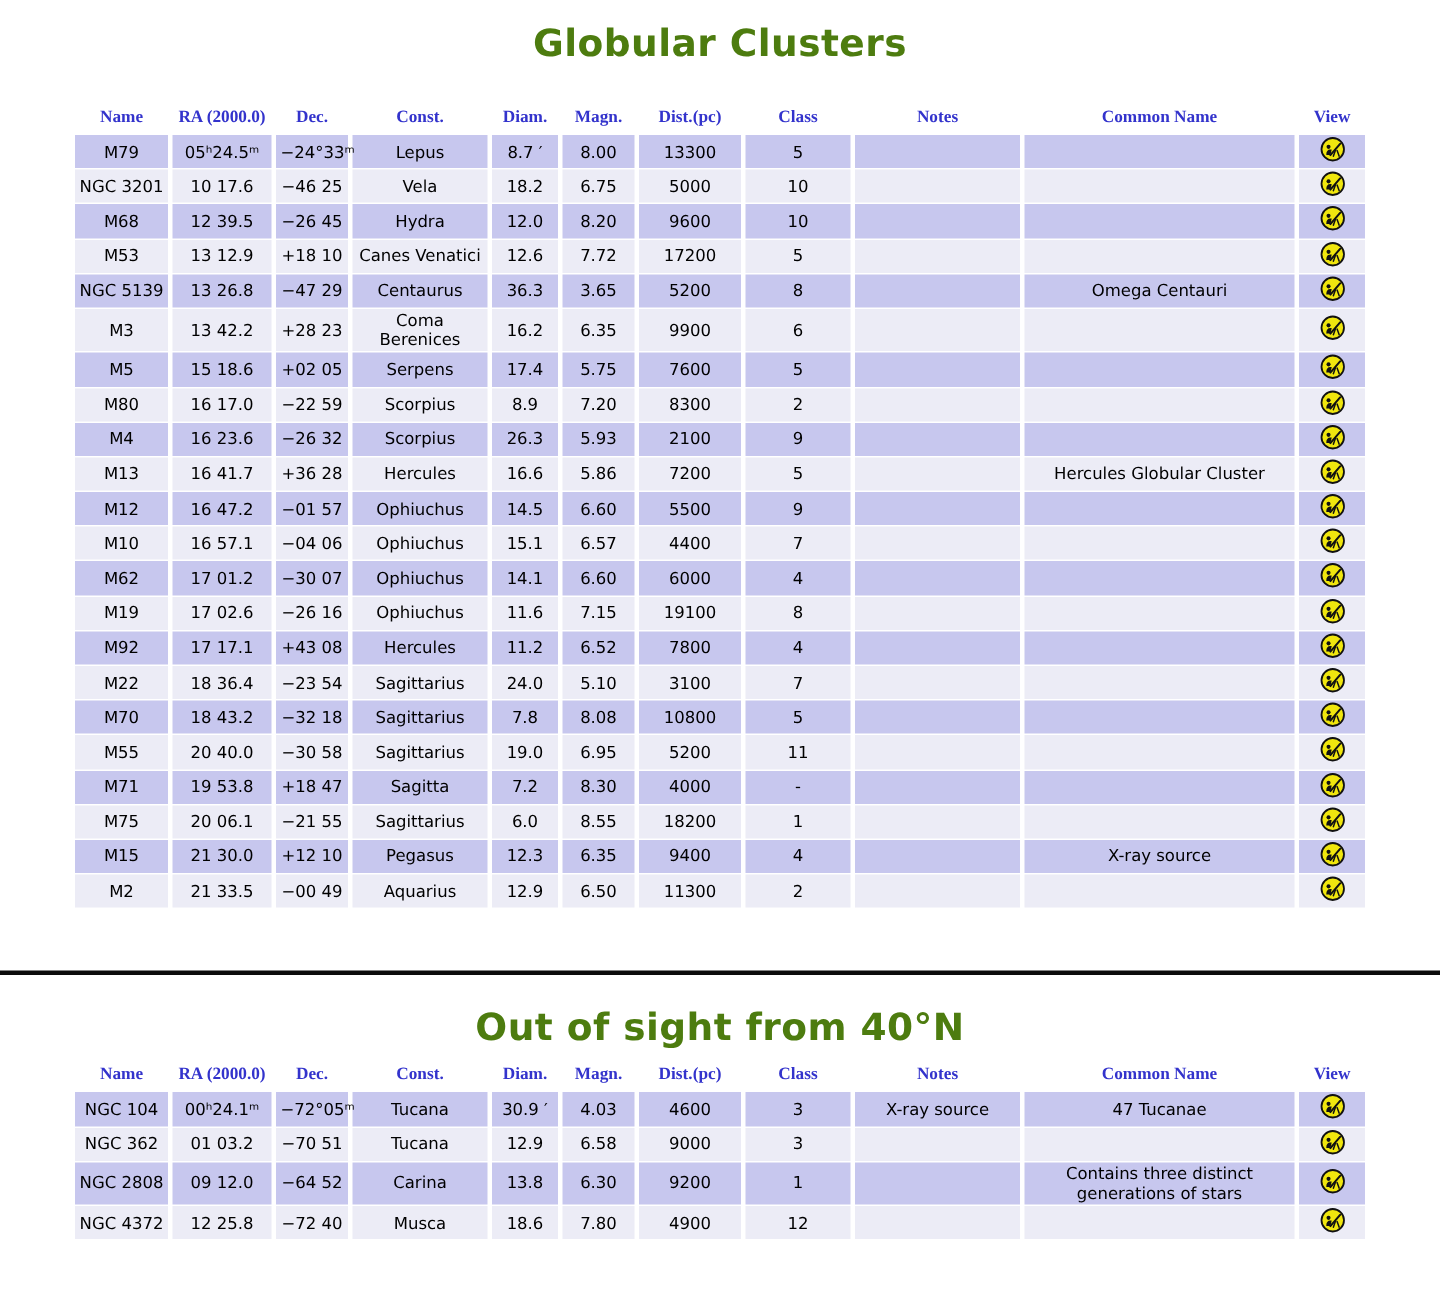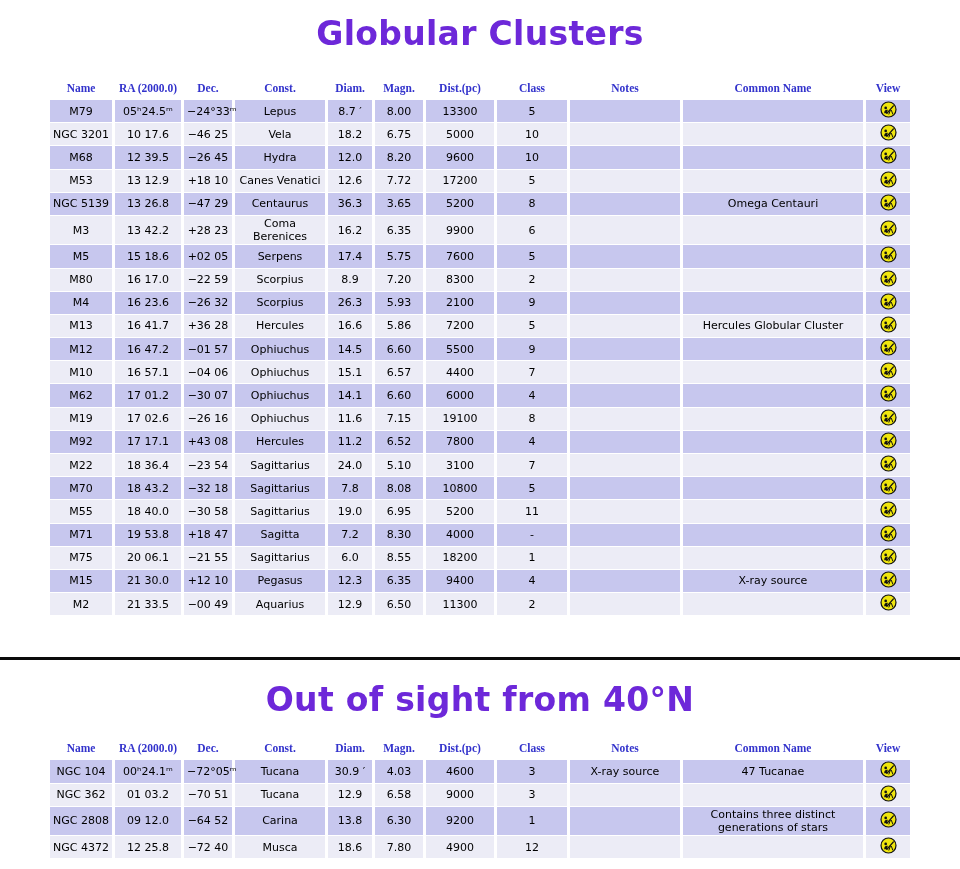--- a/index.html
+++ b/index.html
@@ -6,28 +6,28 @@
   html, body {
     margin: 0; padding: 0;
     background: #ffffff;
     width: 960px; height: 869px;
     overflow: hidden;
     font-family: "DejaVu Sans", "Liberation Sans", sans-serif;
     color: #000;
   }
   .title {
     text-align: center;
-    font-size: 33px;
+    font-size: 25px;
     font-weight: bold;
-    color: #6d28d9;
+    color: #4d7c0f;
     margin: 14px 0 26px 0;
     letter-spacing: 0.3px;
   }
   .title.second {
-    margin: 20px 0 20px 0;
+    margin: 20px 0 8px 0;
   }
   table.gc {
     border-collapse: separate;
     border-spacing: 3px 1px;
     margin: 0 auto;
     table-layout: fixed;
     width: 866px;
   }
   th {
     color: #3333cc;
@@ -496,21 +496,21 @@
       <circle cx="5.7" cy="6.9" r="1.35" fill="#111111"></circle>
       <path d="M4.2 12.3 Q4.1 8.1 7.8 8.7 L7.0 12.3 Z" fill="#111111"></path>
       <path d="M6.9 12.4 L13.4 4.9" stroke="#111111" stroke-width="1.35" fill="none" stroke-linecap="round"></path>
       <path d="M10.3 9.2 L8.9 13.1 M11.4 9.4 L12.8 13.1" stroke="#111111" stroke-width="1" fill="none" stroke-linecap="round"></path>
     </svg>
   </span>
 </td>
           </tr>
           <tr>
             <td>M55</td>
-            <td>18 40.0</td>
+            <td>20 40.0</td>
             <td>−30 58</td>
             <td>Sagittarius</td>
             <td>19.0</td>
             <td>6.95</td>
             <td>5200</td>
             <td>11</td>
             <td></td>
             <td></td>
             <td>
   <span class="view-btn">

